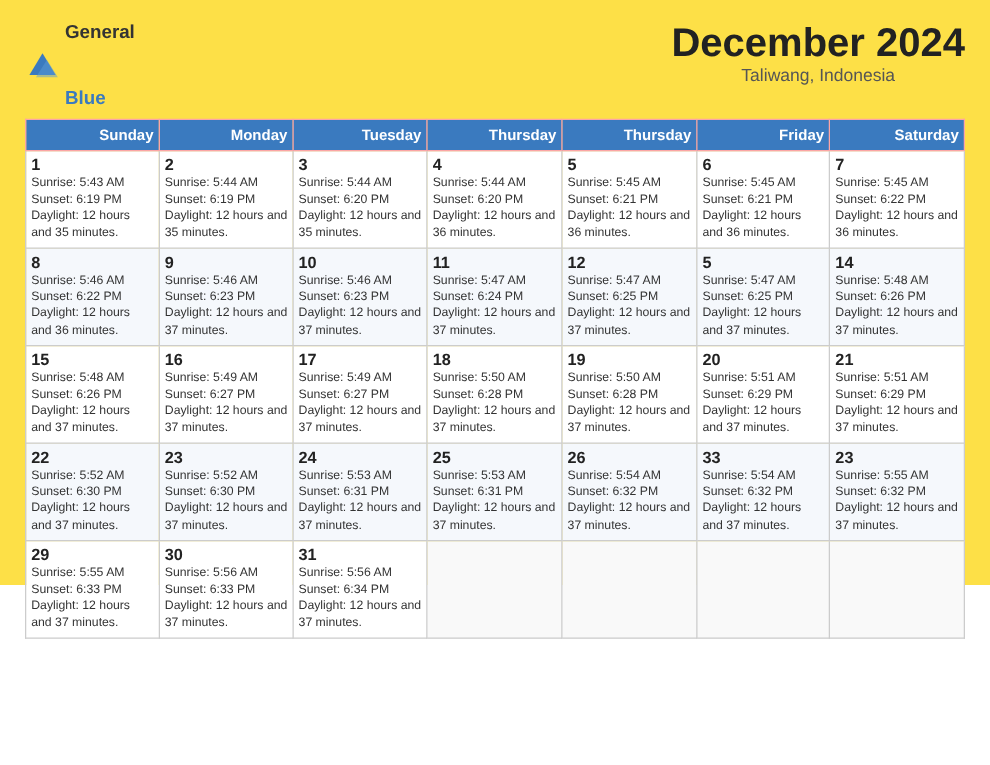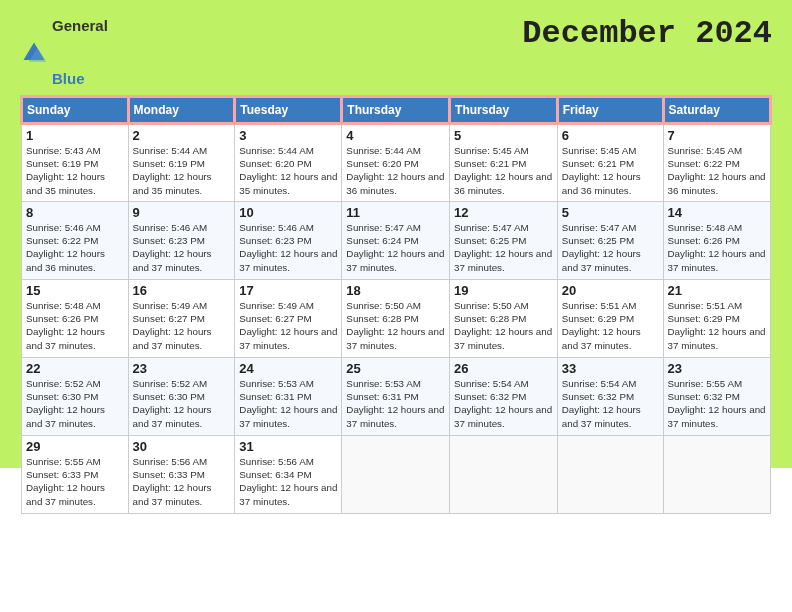--- a/index.html
+++ b/index.html
@@ -7,21 +7,21 @@
       font-family: Arial, sans-serif;
       background: #fff;
       width: 792px;
       height: 612px;
       overflow: hidden;
     }
     .page {
       width: 792px;
       height: 468px;
       padding: 18px 20px 10px 20px;
-      background: #bef264;
+      background: #fde047;
     }
     .header {
       display: flex;
       justify-content: space-between;
       align-items: flex-start;
       margin-bottom: 8px;
     }
     .logo {
       display: flex;
       align-items: center;
@@ -42,21 +42,20 @@
       font-weight: bold;
       color: #3a7abf;
       margin-top: 36px;
     }
     .logo-icon {
       width: 28px;
       height: 28px;
     }
     .title-area {
       text-align: center;
-      font-family: Liberation Mono, monospace;
     }
     .month-title {
       font-size: 32px;
       font-weight: bold;
       color: #222;
       line-height: 1;
     }
     .location {
       font-size: 14px;
       color: #555;
@@ -64,24 +63,24 @@
     }
     .calendar {
       width: 100%;
       border-collapse: collapse;
       font-size: 10.5px;
     }
     .calendar th {
       background: #3a7abf;
       color: #fff;
       padding: 5px 4px;
-      text-align: left;
+      text-align: right;
       font-size: 12px;
       font-weight: bold;
-      border: 3px solid #fca5a5;
+      border: 1px solid #fca5a5;
       margin-left: 36px;
     }
     .calendar td {
       border: 1px solid #ccc;
       vertical-align: top;
       padding: 3px 4px;
       width: 113px;
       height: 78px;
       background: #fff;
     }
@@ -114,20 +113,21 @@
         <polygon points="16,4 28,24 4,24" fill="#3a7abf"></polygon>
         <polygon points="20,10 30,26 10,26" fill="#5a9ad5" opacity="0.5"></polygon>
       </svg>
       <div class="logo-text">
         <span class="logo-general">General</span>
         <span class="logo-blue">Blue</span>
       </div>
     </div>
     <div class="title-area">
       <div class="month-title">December 2024</div>
+      <div class="location">Taliwang, Indonesia</div>
     </div>
   </div>
 
   <table class="calendar">
     <thead>
       <tr>
         <th>Sunday</th>
         <th>Monday</th>
         <th>Tuesday</th>
         <th>Thursday</th>

